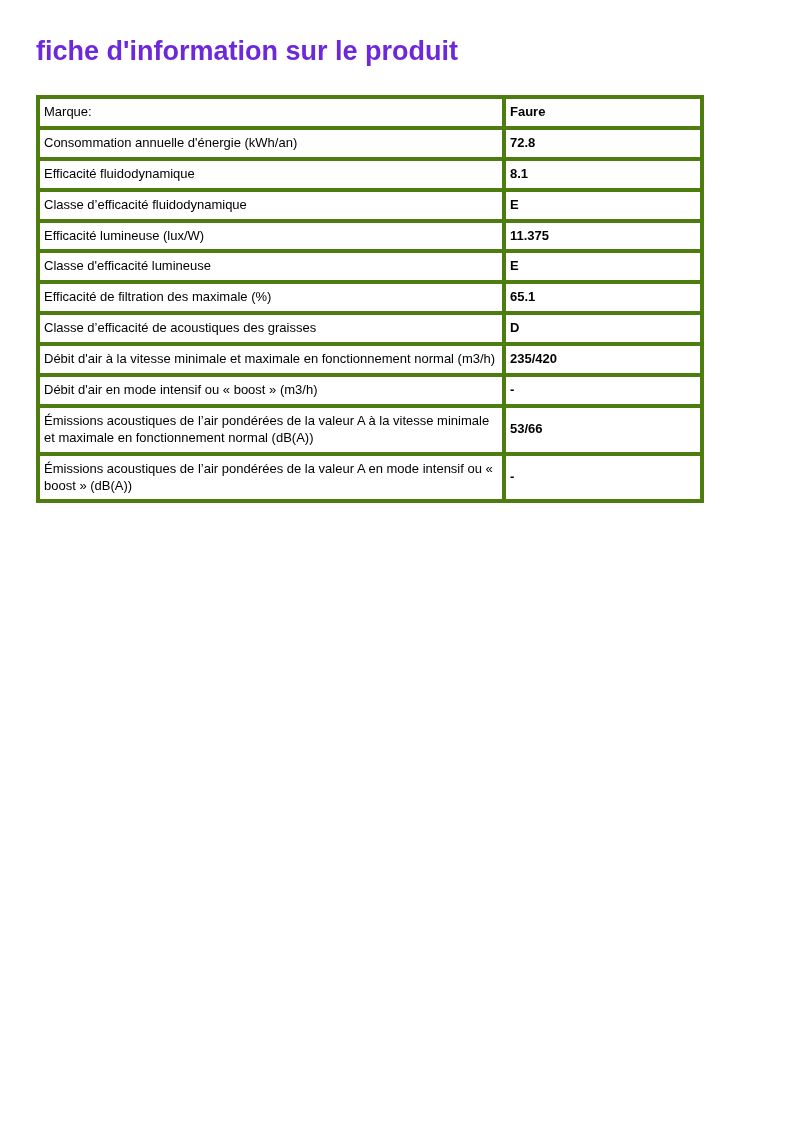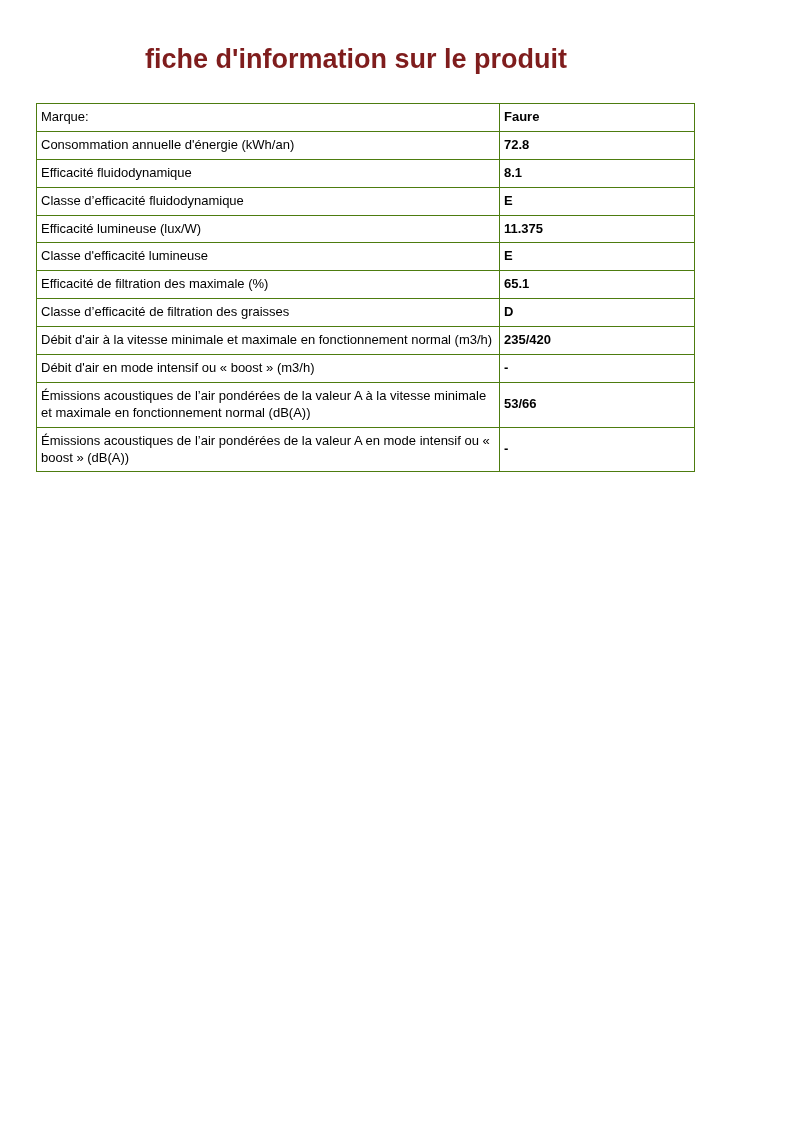--- a/index.html
+++ b/index.html
@@ -16,32 +16,32 @@
   }
   .content {
     position: absolute;
     left: 36px;
     top: 36px;
     width: 640px;
   }
   .title {
     font-size: 27px;
     font-weight: bold;
-    color: #7f1d1d;
-    text-align: center;
-    margin: 8px 0 28px 0;
+    color: #6d28d9;
+    text-align: left;
+    margin: 0 0 28px 0;
     letter-spacing: 0px;
   }
   table.info-table {
     border-collapse: collapse;
     width: 640px;
     table-layout: fixed;
   }
   table.info-table td {
-    border: 1px solid #4d7c0f;
+    border: 4px solid #4d7c0f;
     font-size: 13px;
     line-height: 1.3;
     padding: 5px 4px 5px 4px;
     vertical-align: middle;
     word-wrap: break-word;
   }
   td.label-cell {
     width: 454px;
   }
   td.value-cell {
@@ -78,21 +78,21 @@
         </tr>
         <tr>
           <td class="label-cell">Classe d'efficacité lumineuse</td>
           <td class="value-cell">E</td>
         </tr>
         <tr>
           <td class="label-cell">Efficacité de filtration des maximale (%)</td>
           <td class="value-cell">65.1</td>
         </tr>
         <tr>
-          <td class="label-cell">Classe d’efficacité de filtration des graisses</td>
+          <td class="label-cell">Classe d’efficacité de acoustiques des graisses</td>
           <td class="value-cell">D</td>
         </tr>
         <tr>
           <td class="label-cell">Débit d'air à la vitesse minimale et maximale en fonctionnement normal (m3/h)</td>
           <td class="value-cell">235/420</td>
         </tr>
         <tr>
           <td class="label-cell">Débit d'air en mode intensif ou « boost » (m3/h)</td>
           <td class="value-cell">-</td>
         </tr>

